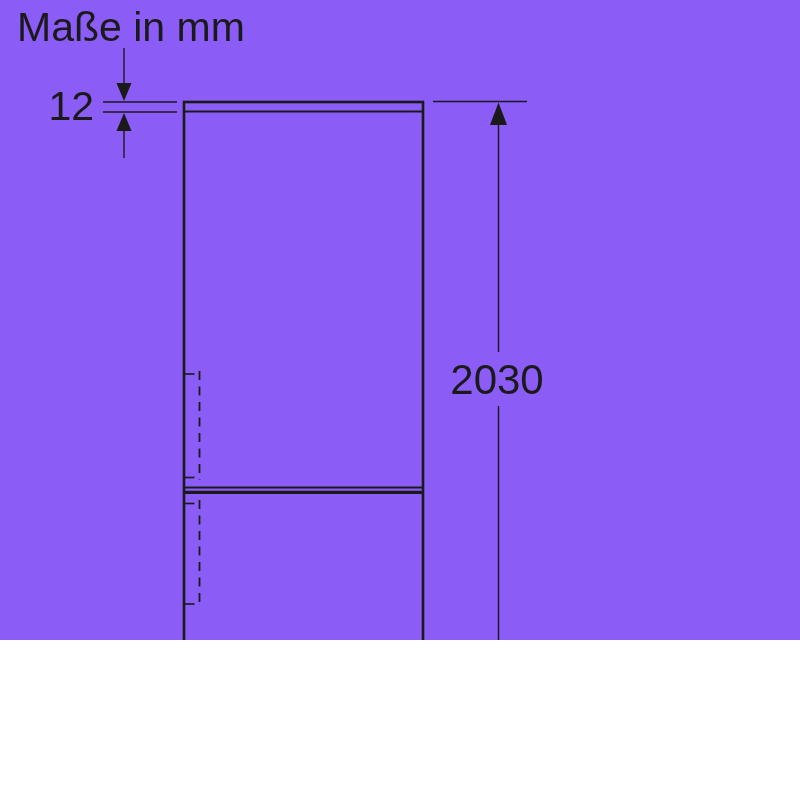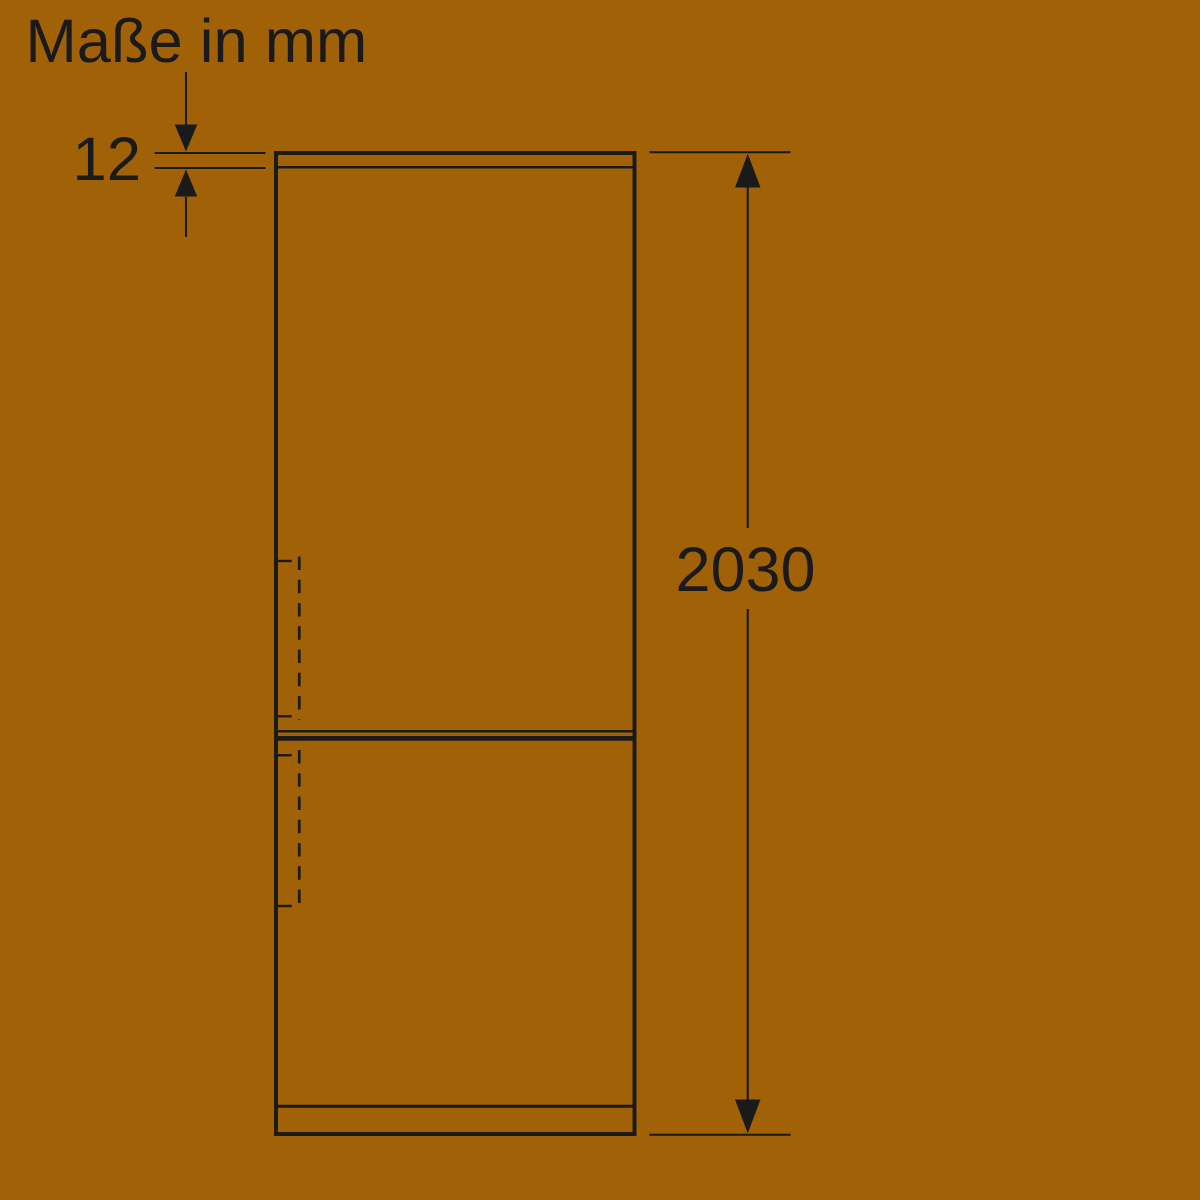--- a/index.html
+++ b/index.html
@@ -3,22 +3,22 @@
 <meta charset="utf-8">
 <style>
   html, body {
     margin: 0;
     padding: 0;
     background: #ffffff;
   }
   .canvas {
     position: relative;
     width: 800px;
-    height: 800px;
-    background: #a16207;
+    height: 640px;
+    background: #8b5cf6;
     overflow: hidden;
   }
   svg text {
     font-family: "Liberation Sans", "DejaVu Sans", sans-serif;
     fill: #1a1a1a;
   }
   .stroke-group {
     fill: none;
     stroke: #1a1a1a;
     stroke-linecap: butt;

